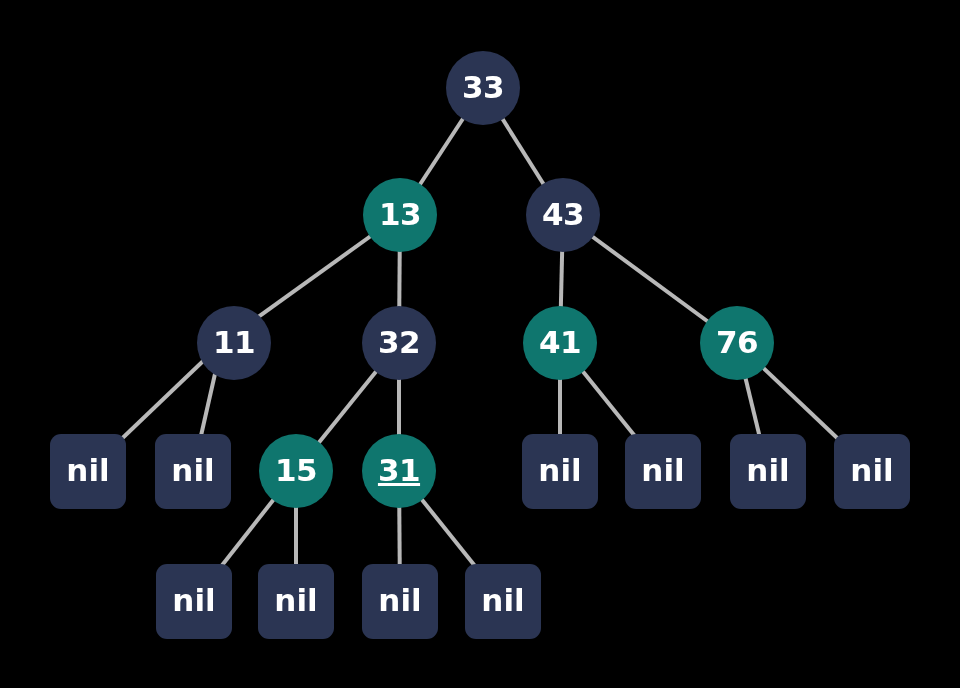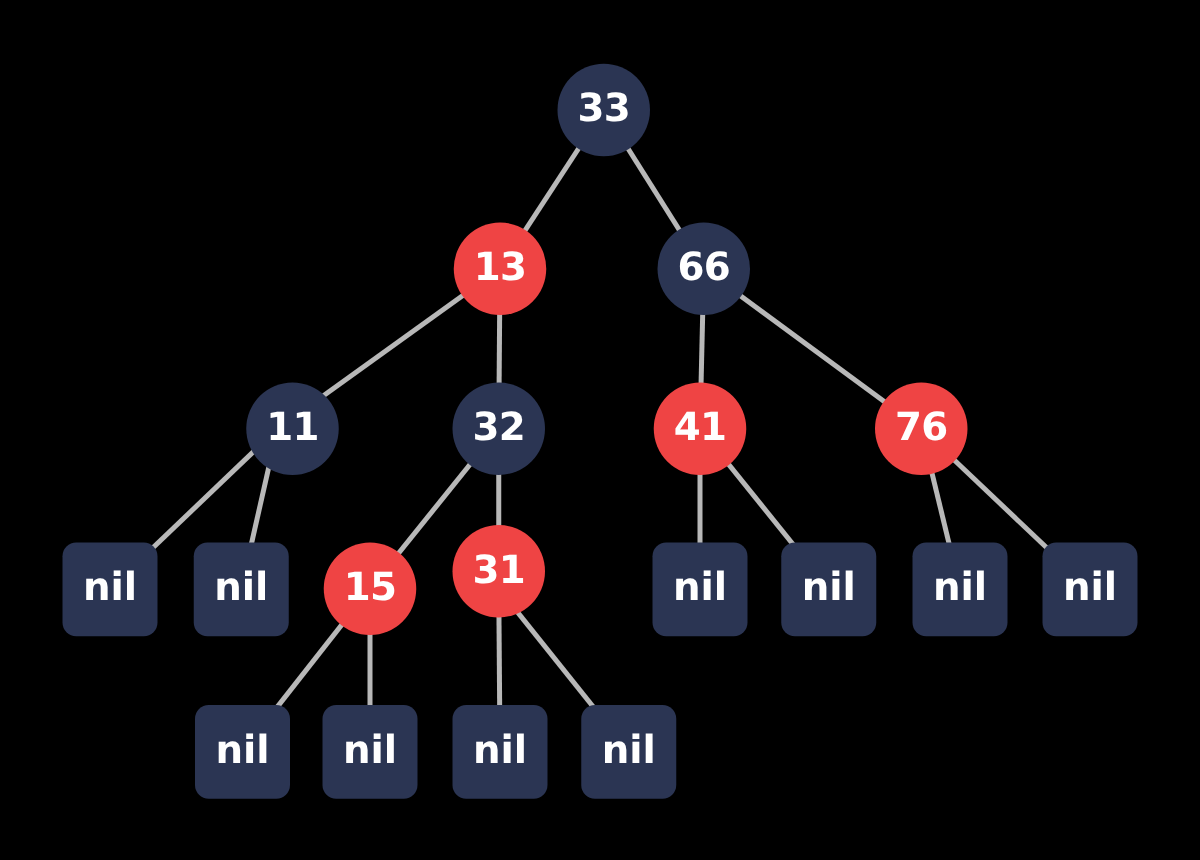--- a/index.html
+++ b/index.html
@@ -40,21 +40,21 @@
     letter-spacing: -0.5px;
   }
   .node-nil {
     width: 76px;
     height: 75px;
     border-radius: 11px;
     font-size: 31px;
     letter-spacing: 0px;
   }
   .color-black { background: #2b3553; }
-  .color-red   { background: #ef4444; }
+  .color-red   { background: #0f766e; }
   .node-label {
     line-height: 1;
     position: relative;
     top: -1px;
   }
 </style>
 </head>
 <body>
 
 <div id="canvas">
@@ -79,21 +79,21 @@
       <line x1="399" y1="471" x2="503" y2="601" stroke="#b8b8b8" stroke-width="4" stroke-linecap="butt"></line>
     </svg>
   <div id="node-layer">
       <div class="tree-node node-circle color-black" style="left: 446px; top: 51px;">
         <span class="node-label">33</span>
       </div>
       <div class="tree-node node-circle color-red" style="left: 363px; top: 178px;">
         <span class="node-label">13</span>
       </div>
       <div class="tree-node node-circle color-black" style="left: 526px; top: 178px;">
-        <span class="node-label">66</span>
+        <span class="node-label">43</span>
       </div>
       <div class="tree-node node-circle color-black" style="left: 197px; top: 306px;">
         <span class="node-label">11</span>
       </div>
       <div class="tree-node node-circle color-black" style="left: 362px; top: 306px;">
         <span class="node-label">32</span>
       </div>
       <div class="tree-node node-circle color-red" style="left: 523px; top: 306px;">
         <span class="node-label">41</span>
       </div>
@@ -102,21 +102,21 @@
       </div>
       <div class="tree-node node-nil color-black" style="left: 50px; top: 433.5px;">
         <span class="node-label">nil</span>
       </div>
       <div class="tree-node node-nil color-black" style="left: 155px; top: 433.5px;">
         <span class="node-label">nil</span>
       </div>
       <div class="tree-node node-circle color-red" style="left: 259px; top: 434px;">
         <span class="node-label">15</span>
       </div>
-      <div class="tree-node node-circle color-red" style="left: 362px; top: 420px;">
+      <div class="tree-node node-circle color-red" style="left: 362px; top: 434px; text-decoration: underline;">
         <span class="node-label">31</span>
       </div>
       <div class="tree-node node-nil color-black" style="left: 522px; top: 433.5px;">
         <span class="node-label">nil</span>
       </div>
       <div class="tree-node node-nil color-black" style="left: 625px; top: 433.5px;">
         <span class="node-label">nil</span>
       </div>
       <div class="tree-node node-nil color-black" style="left: 730px; top: 433.5px;">
         <span class="node-label">nil</span>

